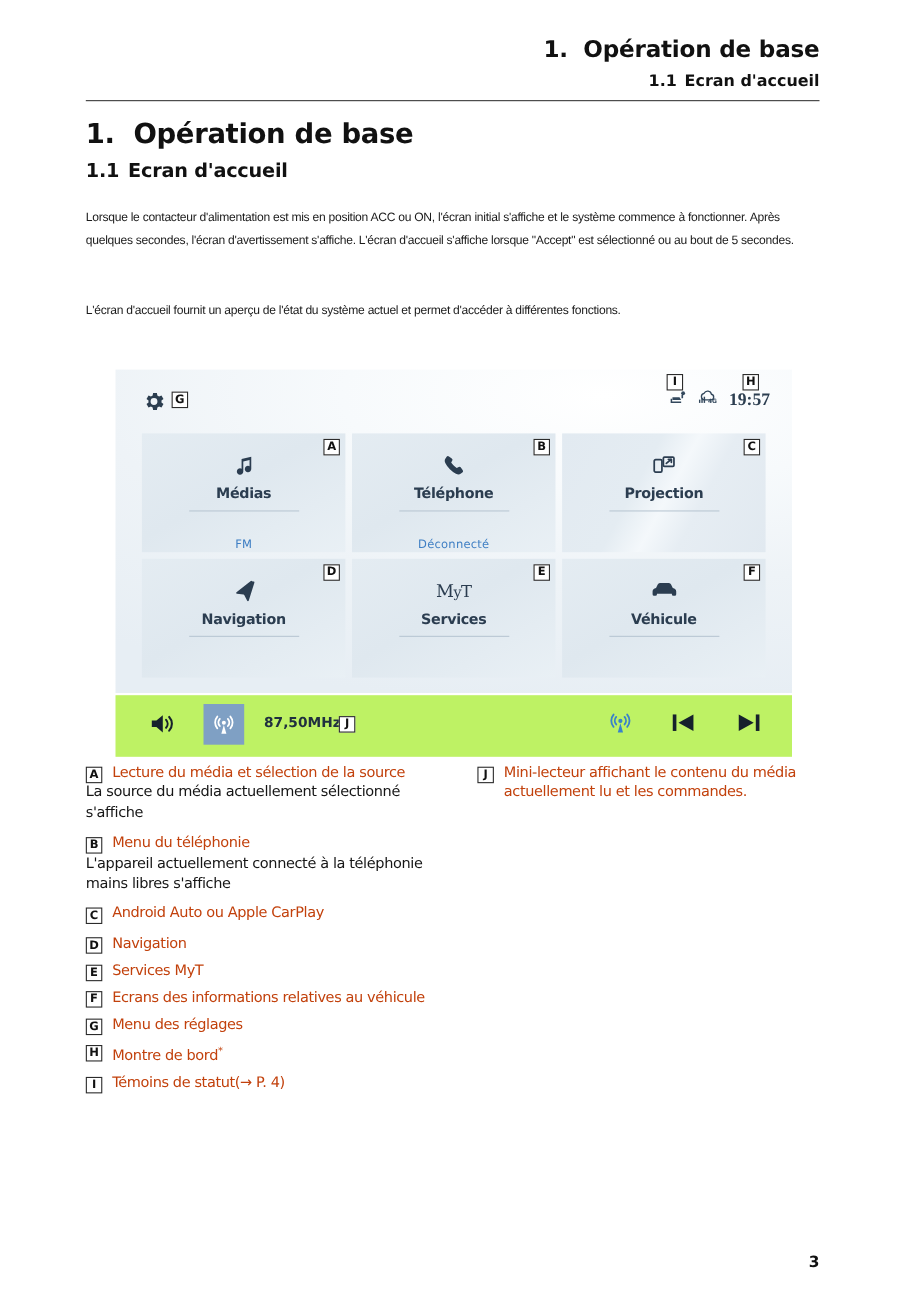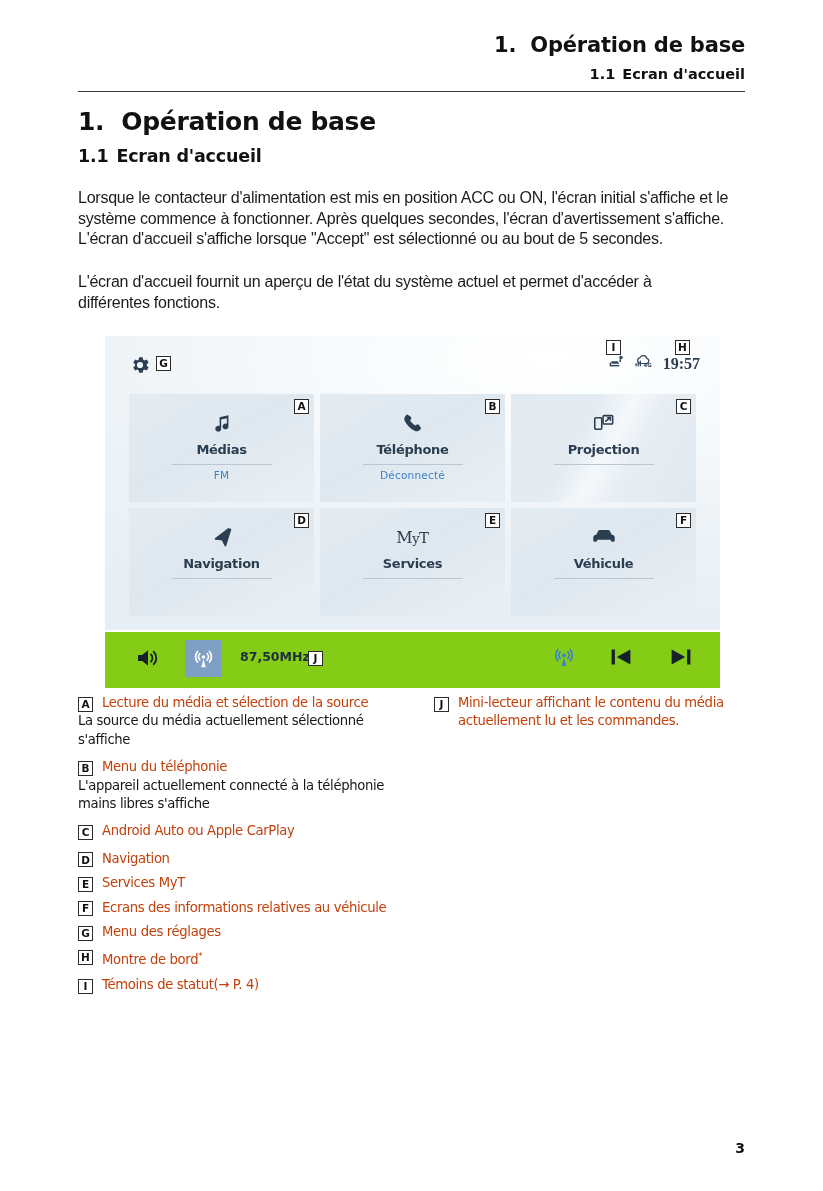--- a/index.html
+++ b/index.html
@@ -35,21 +35,21 @@
     font-family:"DejaVu Sans", sans-serif;
     font-weight:bold;font-size:25px;color:#111;letter-spacing:-0.3px;}
   .h1 .num{margin-right:17px;}
   .h2{position:absolute;left:78px;top:146px;
     font-family:"DejaVu Sans", sans-serif;
     font-weight:bold;font-size:17.5px;color:#111;letter-spacing:-0.2px;}
   .h2 .num{margin-right:8px;}
 
   
   .para{position:absolute;left:78px;
-    font-size:16px;line-height:20.5px;color:#1b1b1b;
+    font-size:11px;line-height:20.5px;color:#1b1b1b;
     letter-spacing:-0.25px;width:672px;}
   .p1{top:188px;}
   .p2{top:272px;width:640px;}
 
   
   .screen{
     position:absolute;left:105px;top:336px;width:615px;height:294px;
     background:
       radial-gradient(120% 95% at 72% 8%, #ffffff 0%, #f7fafc 32%, #eef3f7 62%, #e7eef4 100%);
     overflow:hidden;
@@ -75,28 +75,28 @@
     background:
       linear-gradient(118deg, #e2eaf1 0%, #e4ecf2 38%, #f4f8fb 52%, #e6edf3 66%, #e1e9f0 100%);
   }
   .tile-ico{margin-top:16px;height:26px;display:flex;align-items:center;color:#2b3d50;}
   .tile-label{
     font-family:"DejaVu Sans", sans-serif;font-weight:bold;
     font-size:13px;color:#2b3d50;margin-top:6px;letter-spacing:-0.3px;
     white-space:nowrap;
   }
   .tile-div{width:100px;height:0;border-top:1px solid #b9c7d3;margin-top:7px;}
-  .tile-sub{font-size:10.5px;color:#3f7fc4;margin-top:4px;
+  .tile-sub{font-size:10.5px;color:#3f7fc4;margin-top:24px;
     font-family:"DejaVu Sans", sans-serif;letter-spacing:0.2px;white-space:nowrap;}
   .myt{font-family:"DejaVu Serif", serif;font-size:16px;
     color:#2b3d50;letter-spacing:-0.5px;}
 
   
   .mediabar{position:absolute;left:105px;top:632px;width:615px;height:56px;
-    background:#84cc16;display:flex;align-items:center;}
+    background:#bef264;display:flex;align-items:center;}
   .mb-speaker{position:absolute;left:30px;top:14px;color:#16212c;}
   .mb-src{position:absolute;left:80px;top:8px;width:37px;height:37px;
     background:#7fa0c4;display:flex;align-items:center;justify-content:center;}
   .mb-src svg{color:#ffffff;}
   .mb-freq{position:absolute;left:135px;top:17px;
     font-family:"DejaVu Sans", sans-serif;font-weight:bold;font-size:12.5px;
     color:#20303f;letter-spacing:0px;}
   .mb-ant{position:absolute;left:447px;top:13px;color:#3a82c9;}
   .mb-prev{position:absolute;left:503px;top:13px;color:#16212c;}
   .mb-next{position:absolute;left:563px;top:13px;color:#16212c;}

